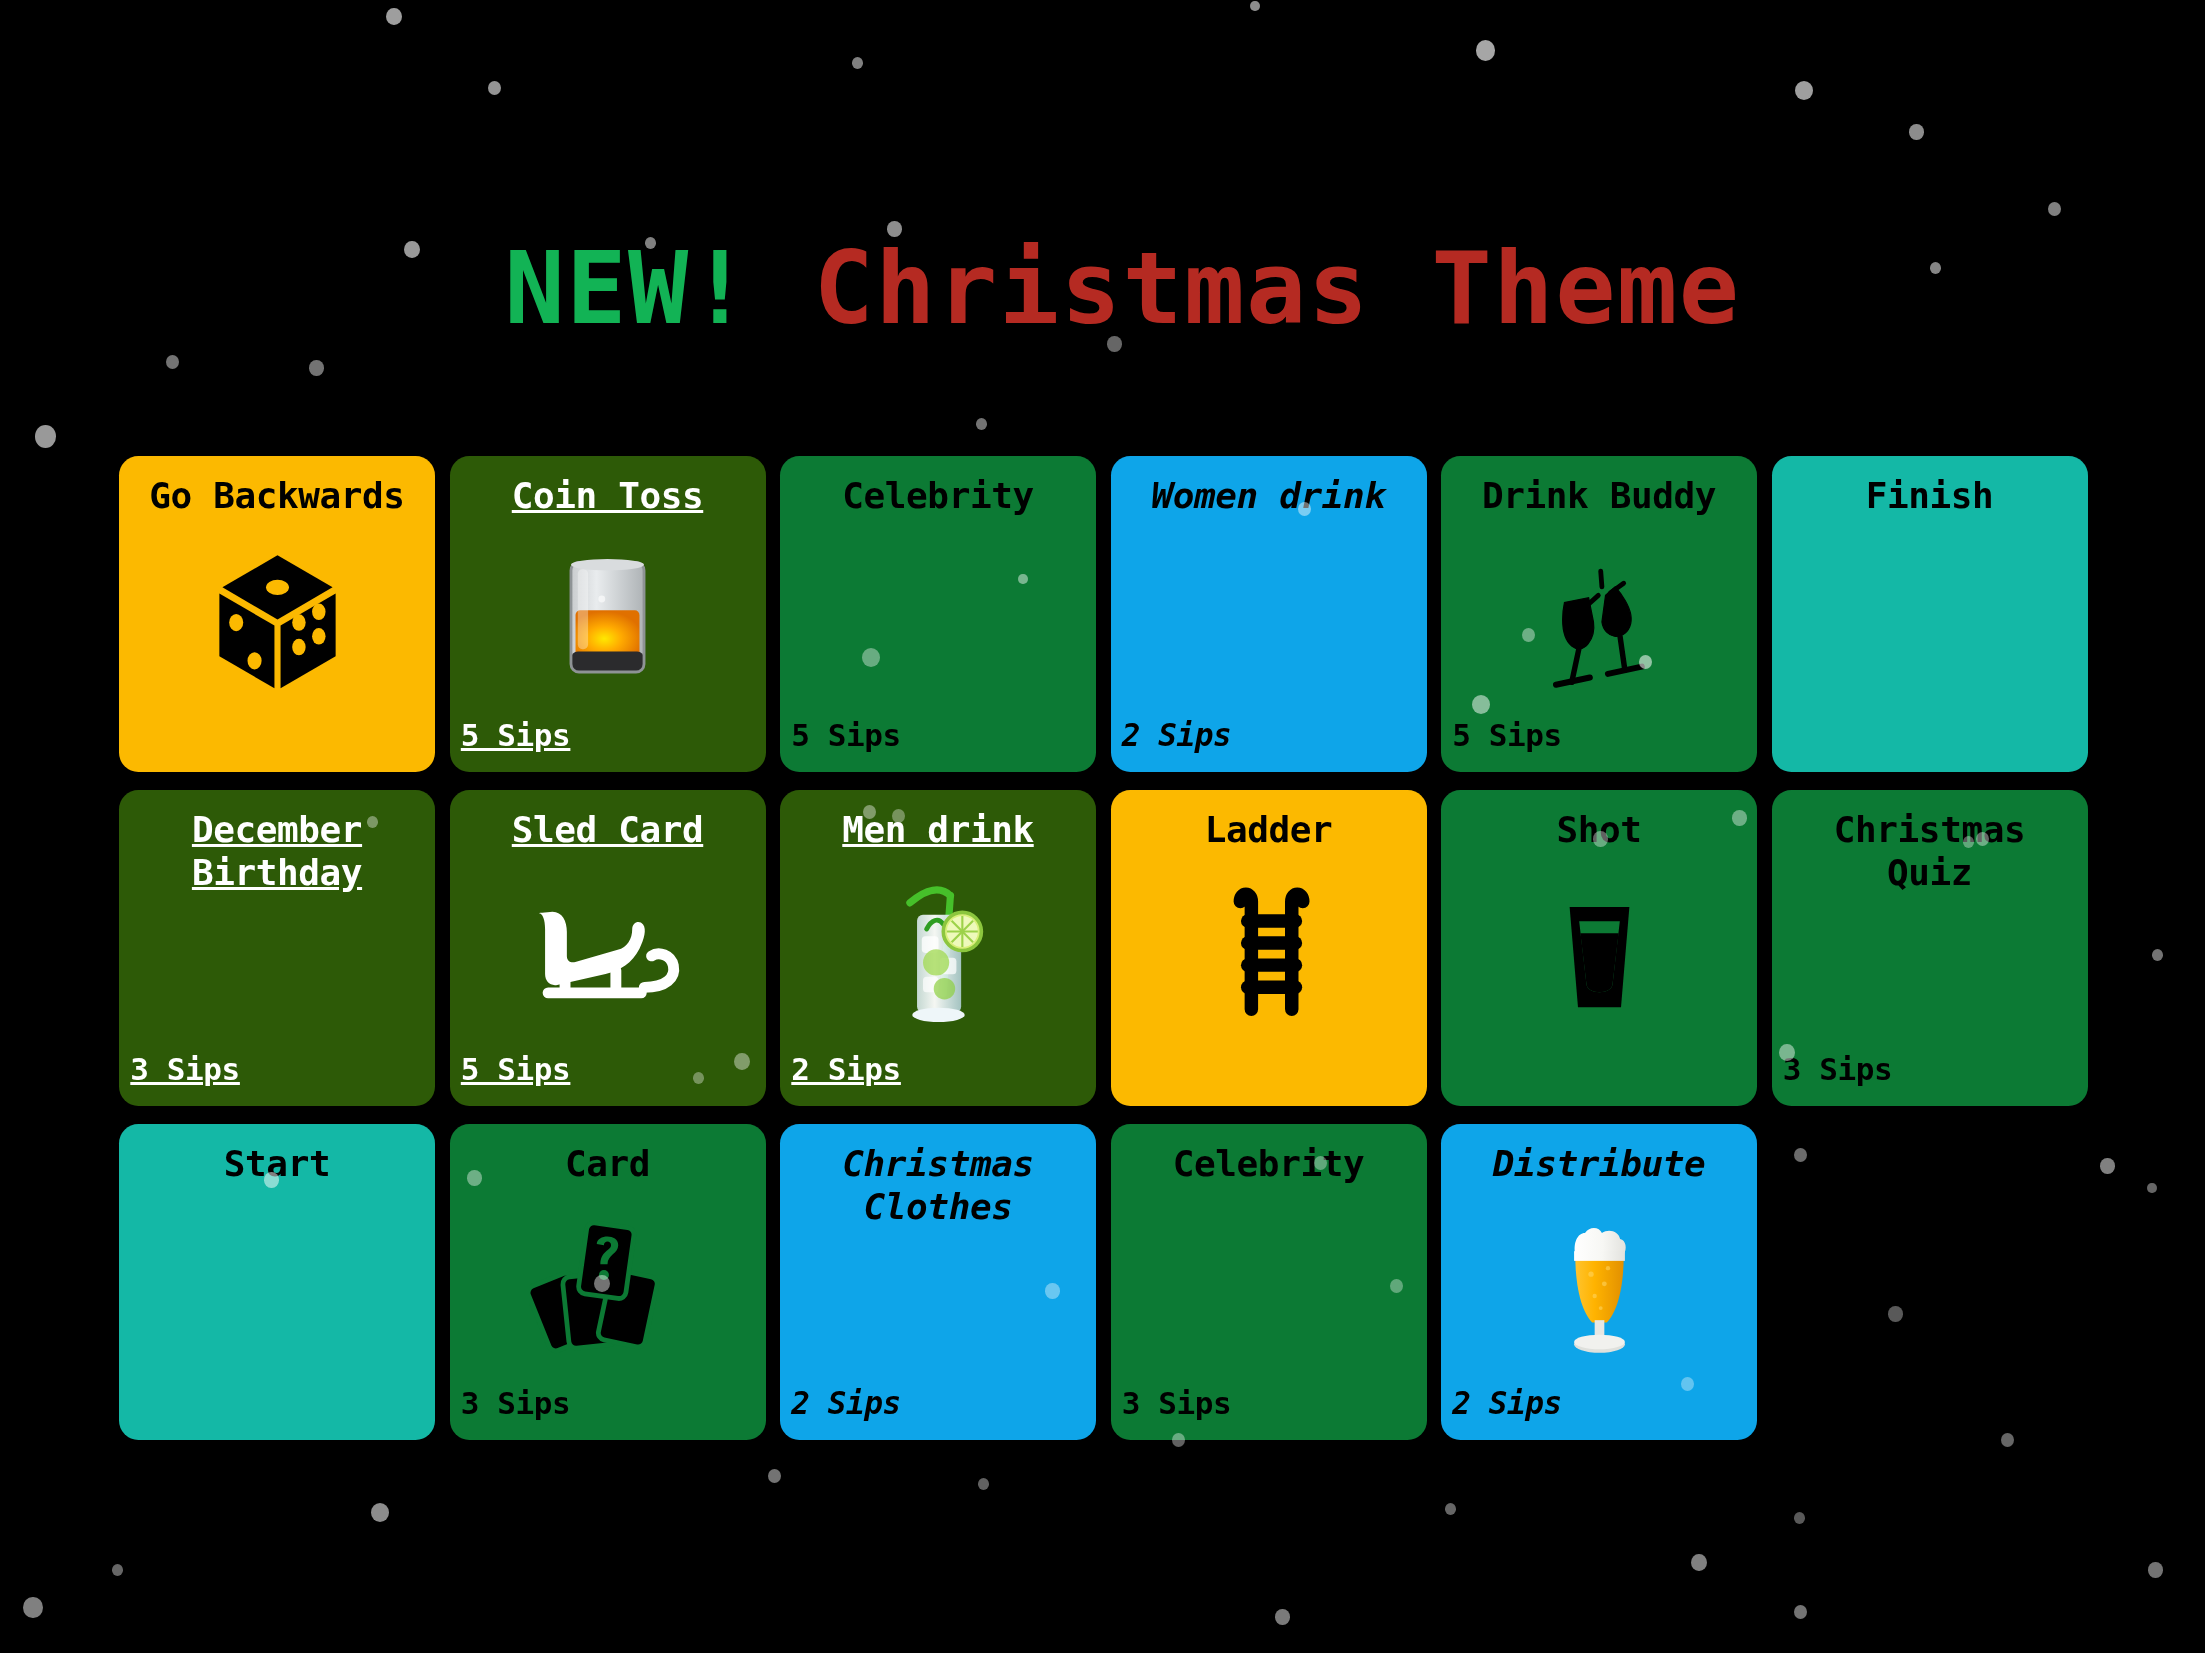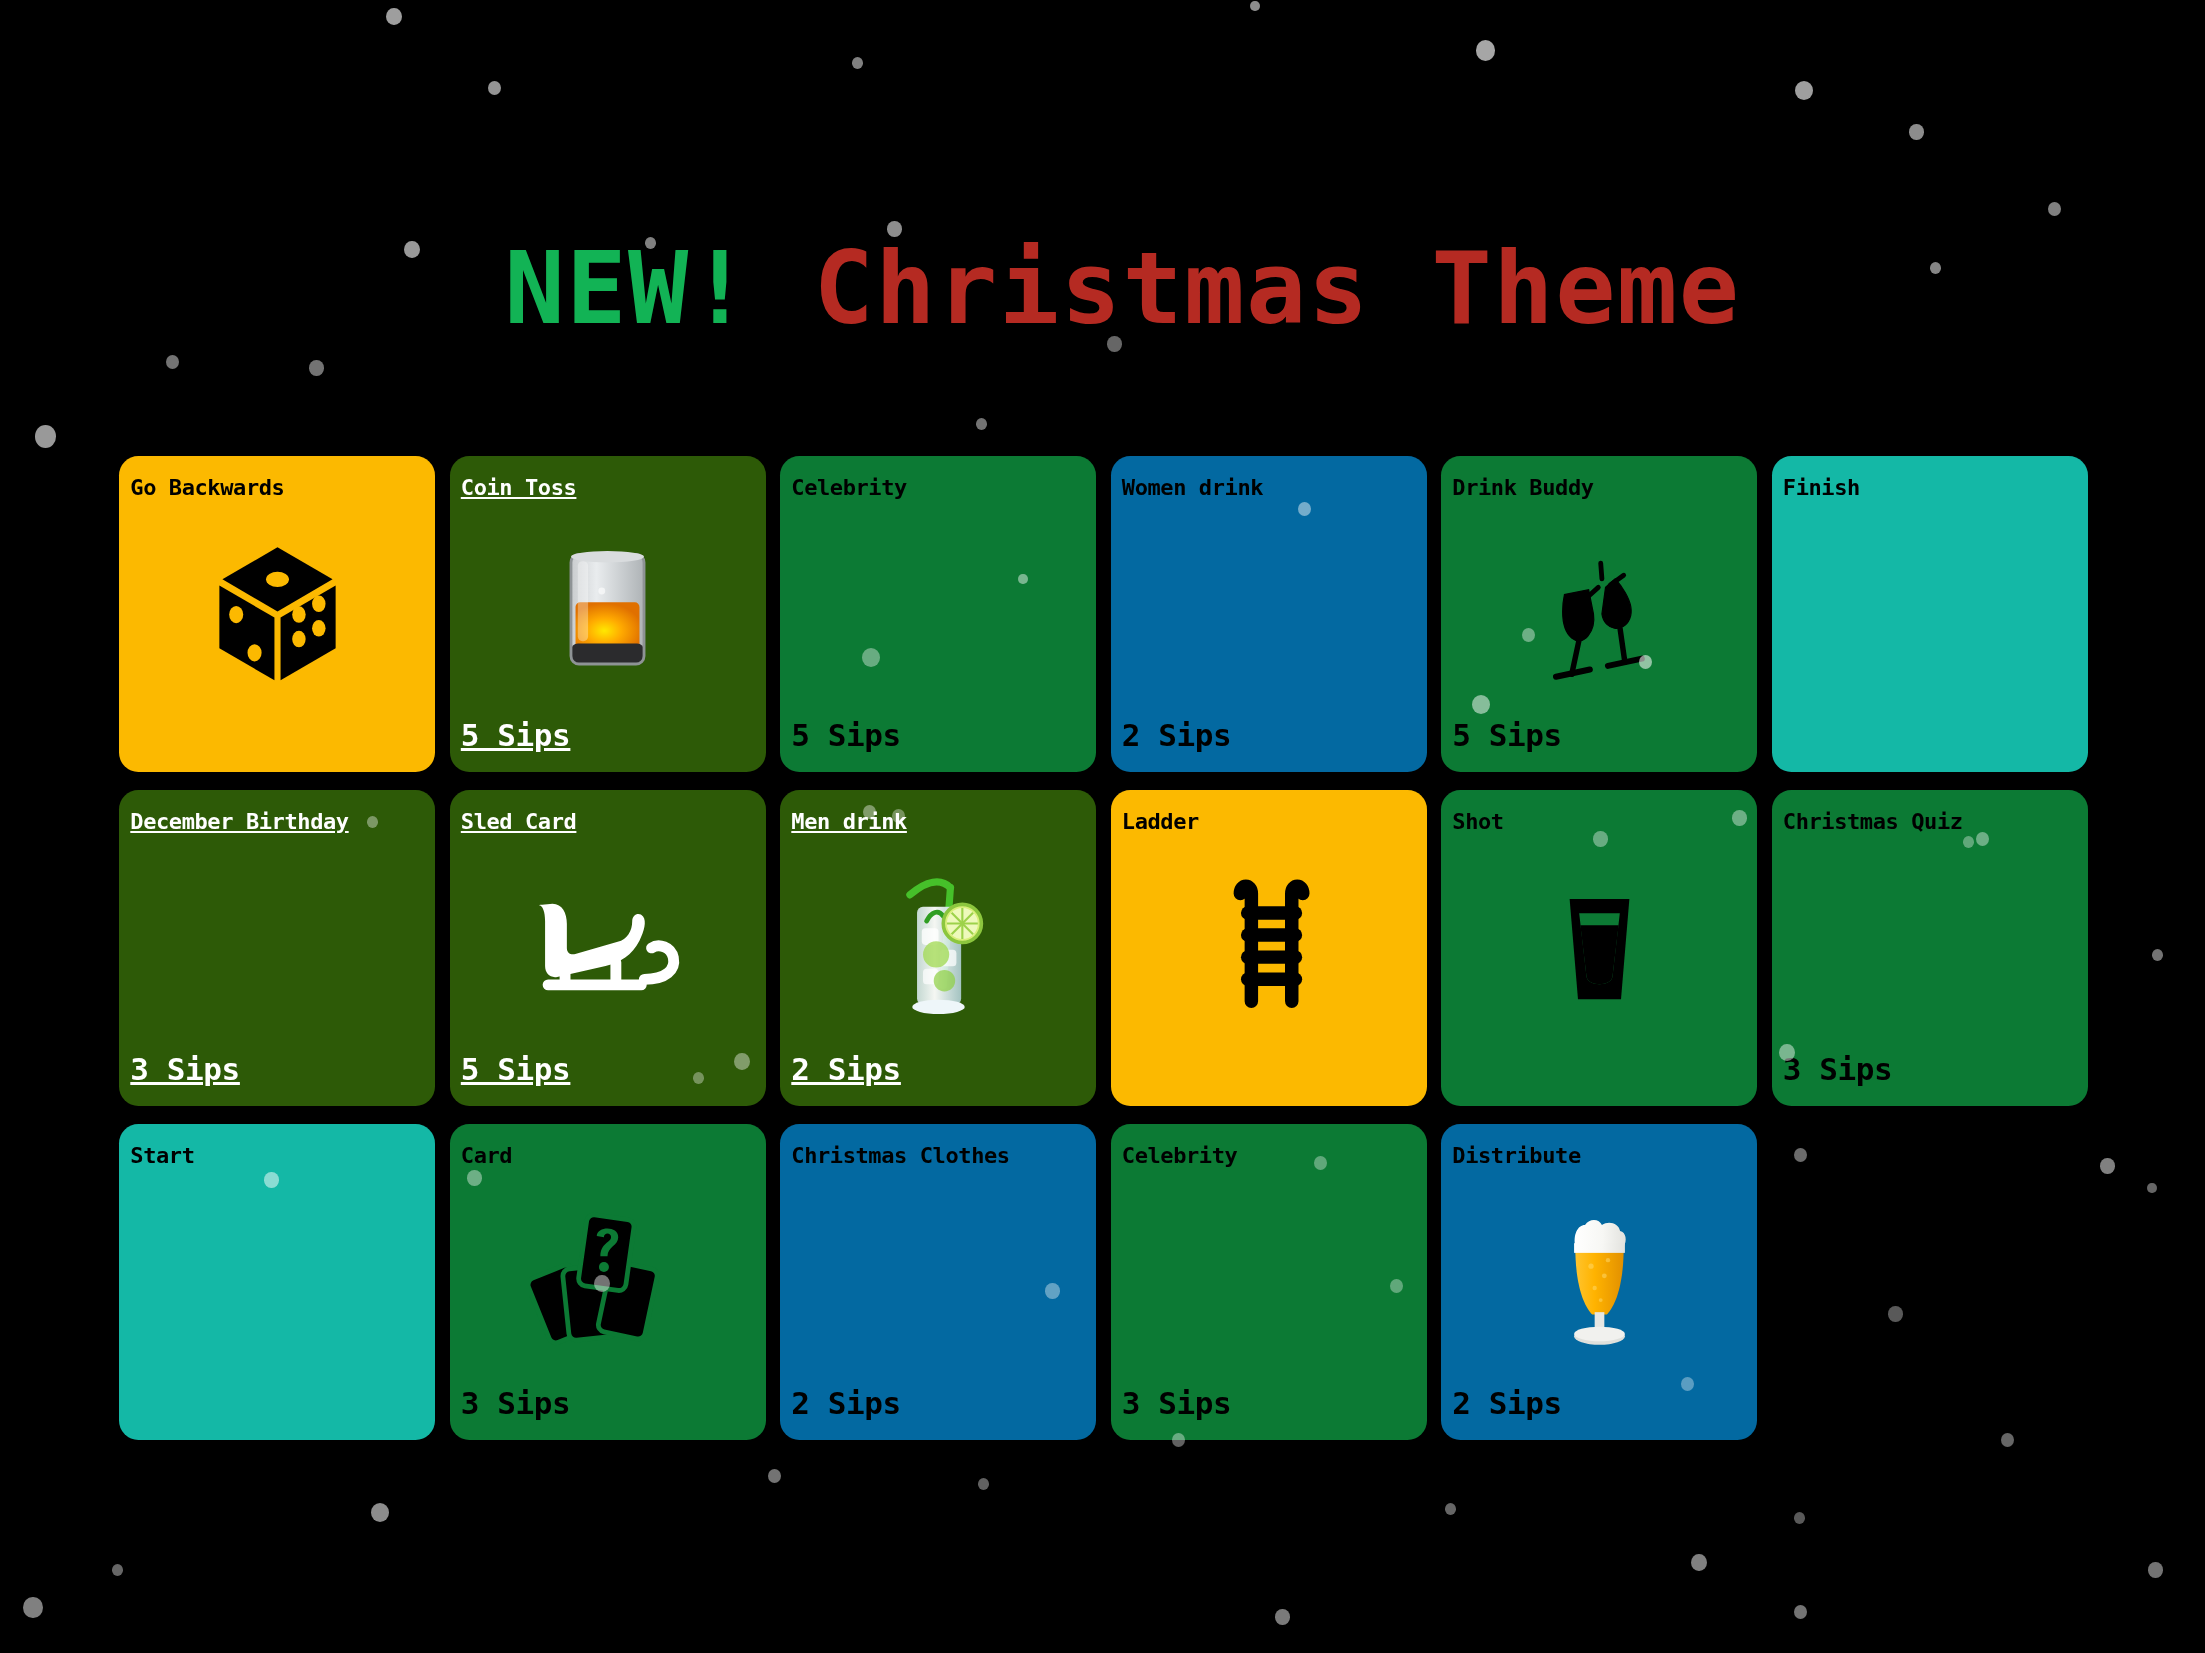--- a/index.html
+++ b/index.html
@@ -73,23 +73,24 @@
     box-sizing: border-box;
     padding: 19.4px 11.3px 18px 11.3px;
     display: flex;
     flex-direction: column;
     align-items: center;
     justify-content: flex-start;
     overflow: hidden;
   }
 
   .tile-title {
-    font-size: 22px;
+    font-size: 36px;
     font-weight: 700;
     line-height: 1.18;
+    text-align: center;
     letter-spacing: -0.4px;
     width: 100%;
   }
 
   .tile-icon {
     flex: 1 1 auto;
     display: flex;
     align-items: center;
     justify-content: center;
     width: 100%;
@@ -105,21 +106,21 @@
     letter-spacing: -0.4px;
     width: 100%;
     min-height: 37px;
   }
   .tile-sips:empty { visibility: hidden; }
 
   
   .c-amber  { background: #fcb900; }
   .c-olive  { background: #2d5a07; }
   .c-green  { background: #0c7a34; }
-  .c-red    { background: #0369a1; }
+  .c-red    { background: #0ea5e9; font-style: italic; }
   .c-cream  { background: #14b8a6; }
   .c-brown  { background: #853a02; }
 
   .t-black { color: #000000; }
   .t-white { color: #ffffff; text-decoration: underline; }
 </style>
 </head>
 <body>
 
 <div id="stage">

